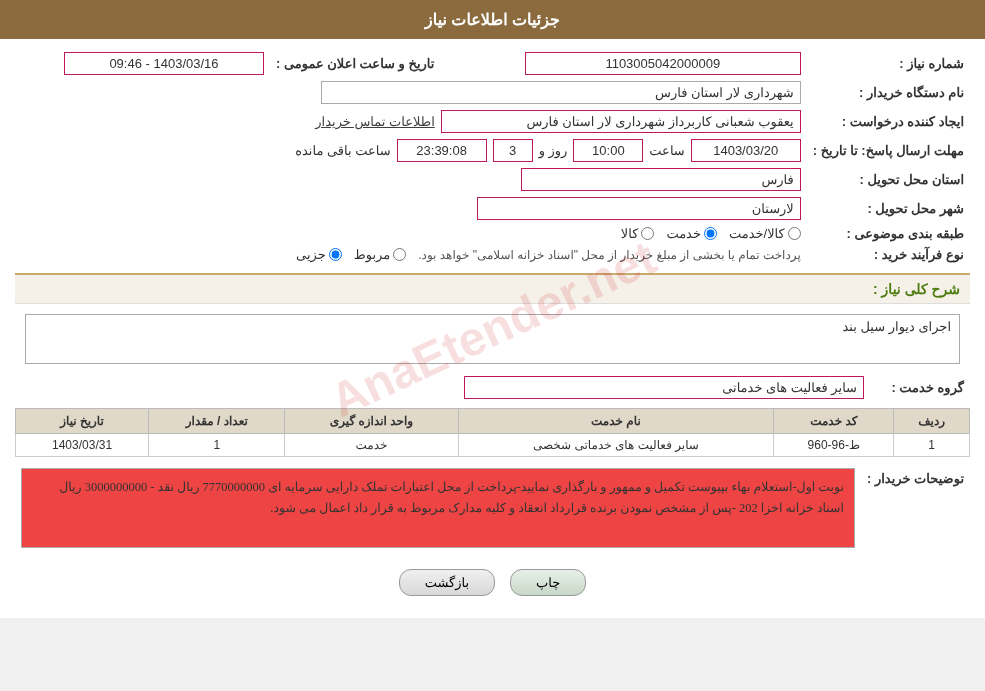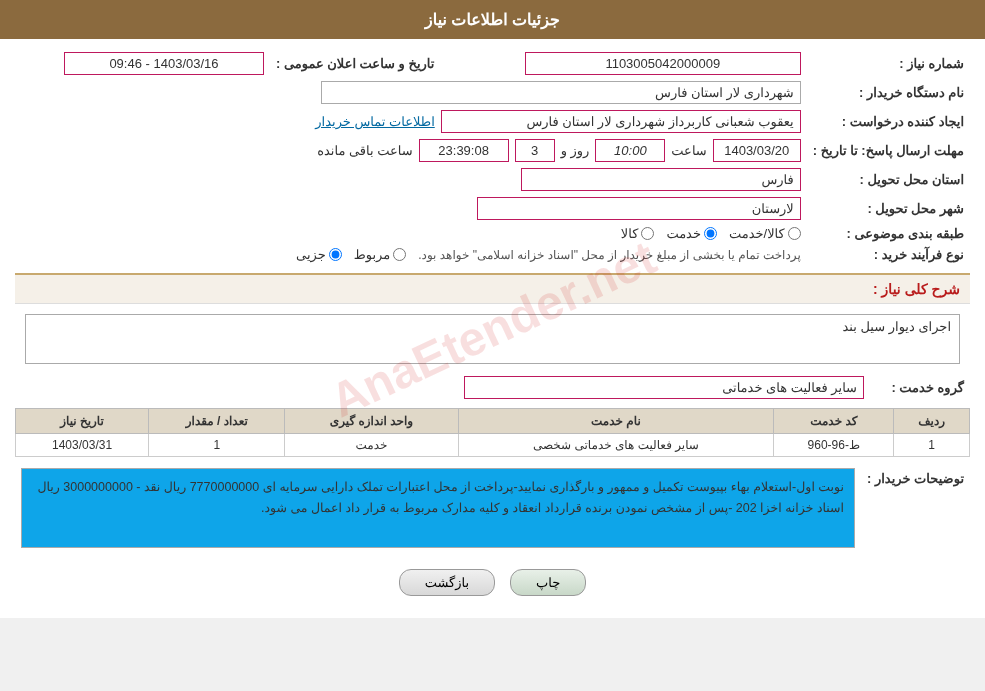--- a/index.html
+++ b/index.html
@@ -65,25 +65,25 @@
     .input-wide {
       width: 276px;
     }
     .section-title {
       background: #f5f0e8;
       border-top: 2px solid #c8a96e;
       border-bottom: 1px solid #ddd;
       padding: 6px 10px;
       font-weight: bold;
       font-size: 14px;
-      color: #b91c1c;
+      color: #4d7c0f;
       margin: 8px 0 5px 0;
     }
     .link-text {
-      color: #0369a1;
+      color: #404040;
       text-decoration: underline;
       cursor: pointer;
     }
     .radio-group {
       display: flex;
       align-items: center;
       gap: 12px;
       direction: rtl;
     }
     .radio-item {
@@ -113,26 +113,27 @@
       font-weight: bold;
     }
     .service-table td {
       border: 1px solid #ccc;
       padding: 4px 8px;
       text-align: center;
       background: #fff;
     }
     .notes-box {
       border: 1px solid #aaa;
-      background: #0ea5e9;
+      background: #ef4444;
       padding: 8px 10px;
       min-height: 80px;
       text-align: right;
       line-height: 1.7;
       font-size: 12.5px;
+      font-family: Liberation Serif, serif;
     }
     .button-area {
       display: flex;
       justify-content: center;
       gap: 15px;
       padding: 12px 0;
     }
     .btn {
       padding: 5px 25px;
       border: 1px solid #999;
@@ -209,23 +210,23 @@
             <div class="input-box" style="width:360px;">یعقوب شعبانی کاربرداز شهرداری لار استان فارس</div>
             <span class="link-text">اطلاعات تماس خریدار</span>
           </div>
         </td>
       </tr>
 
       <tr>
         <td class="label-cell">مهلت ارسال پاسخ: تا تاریخ :</td>
         <td colspan="4" class="value-cell">
           <div class="grouped-row">
-            <div class="input-box" style="width:88px; text-align:center;">1403/03/20</div>
+            <div class="input-box" style="width:110px; text-align:center;">1403/03/20</div>
             <span>ساعت</span>
-            <div class="input-box" style="width:70px; text-align:center;font-style:italic;">10:00</div>
+            <div class="input-box" style="width:70px; text-align:center;">10:00</div>
             <span>روز و</span>
             <div class="input-box" style="width:40px; text-align:center;">3</div>
             <div class="input-box" style="width:90px; text-align:center;">23:39:08</div>
             <span>ساعت باقی مانده</span>
           </div>
         </td>
       </tr>
 
       <tr>
         <td class="label-cell">استان محل تحویل :</td>

